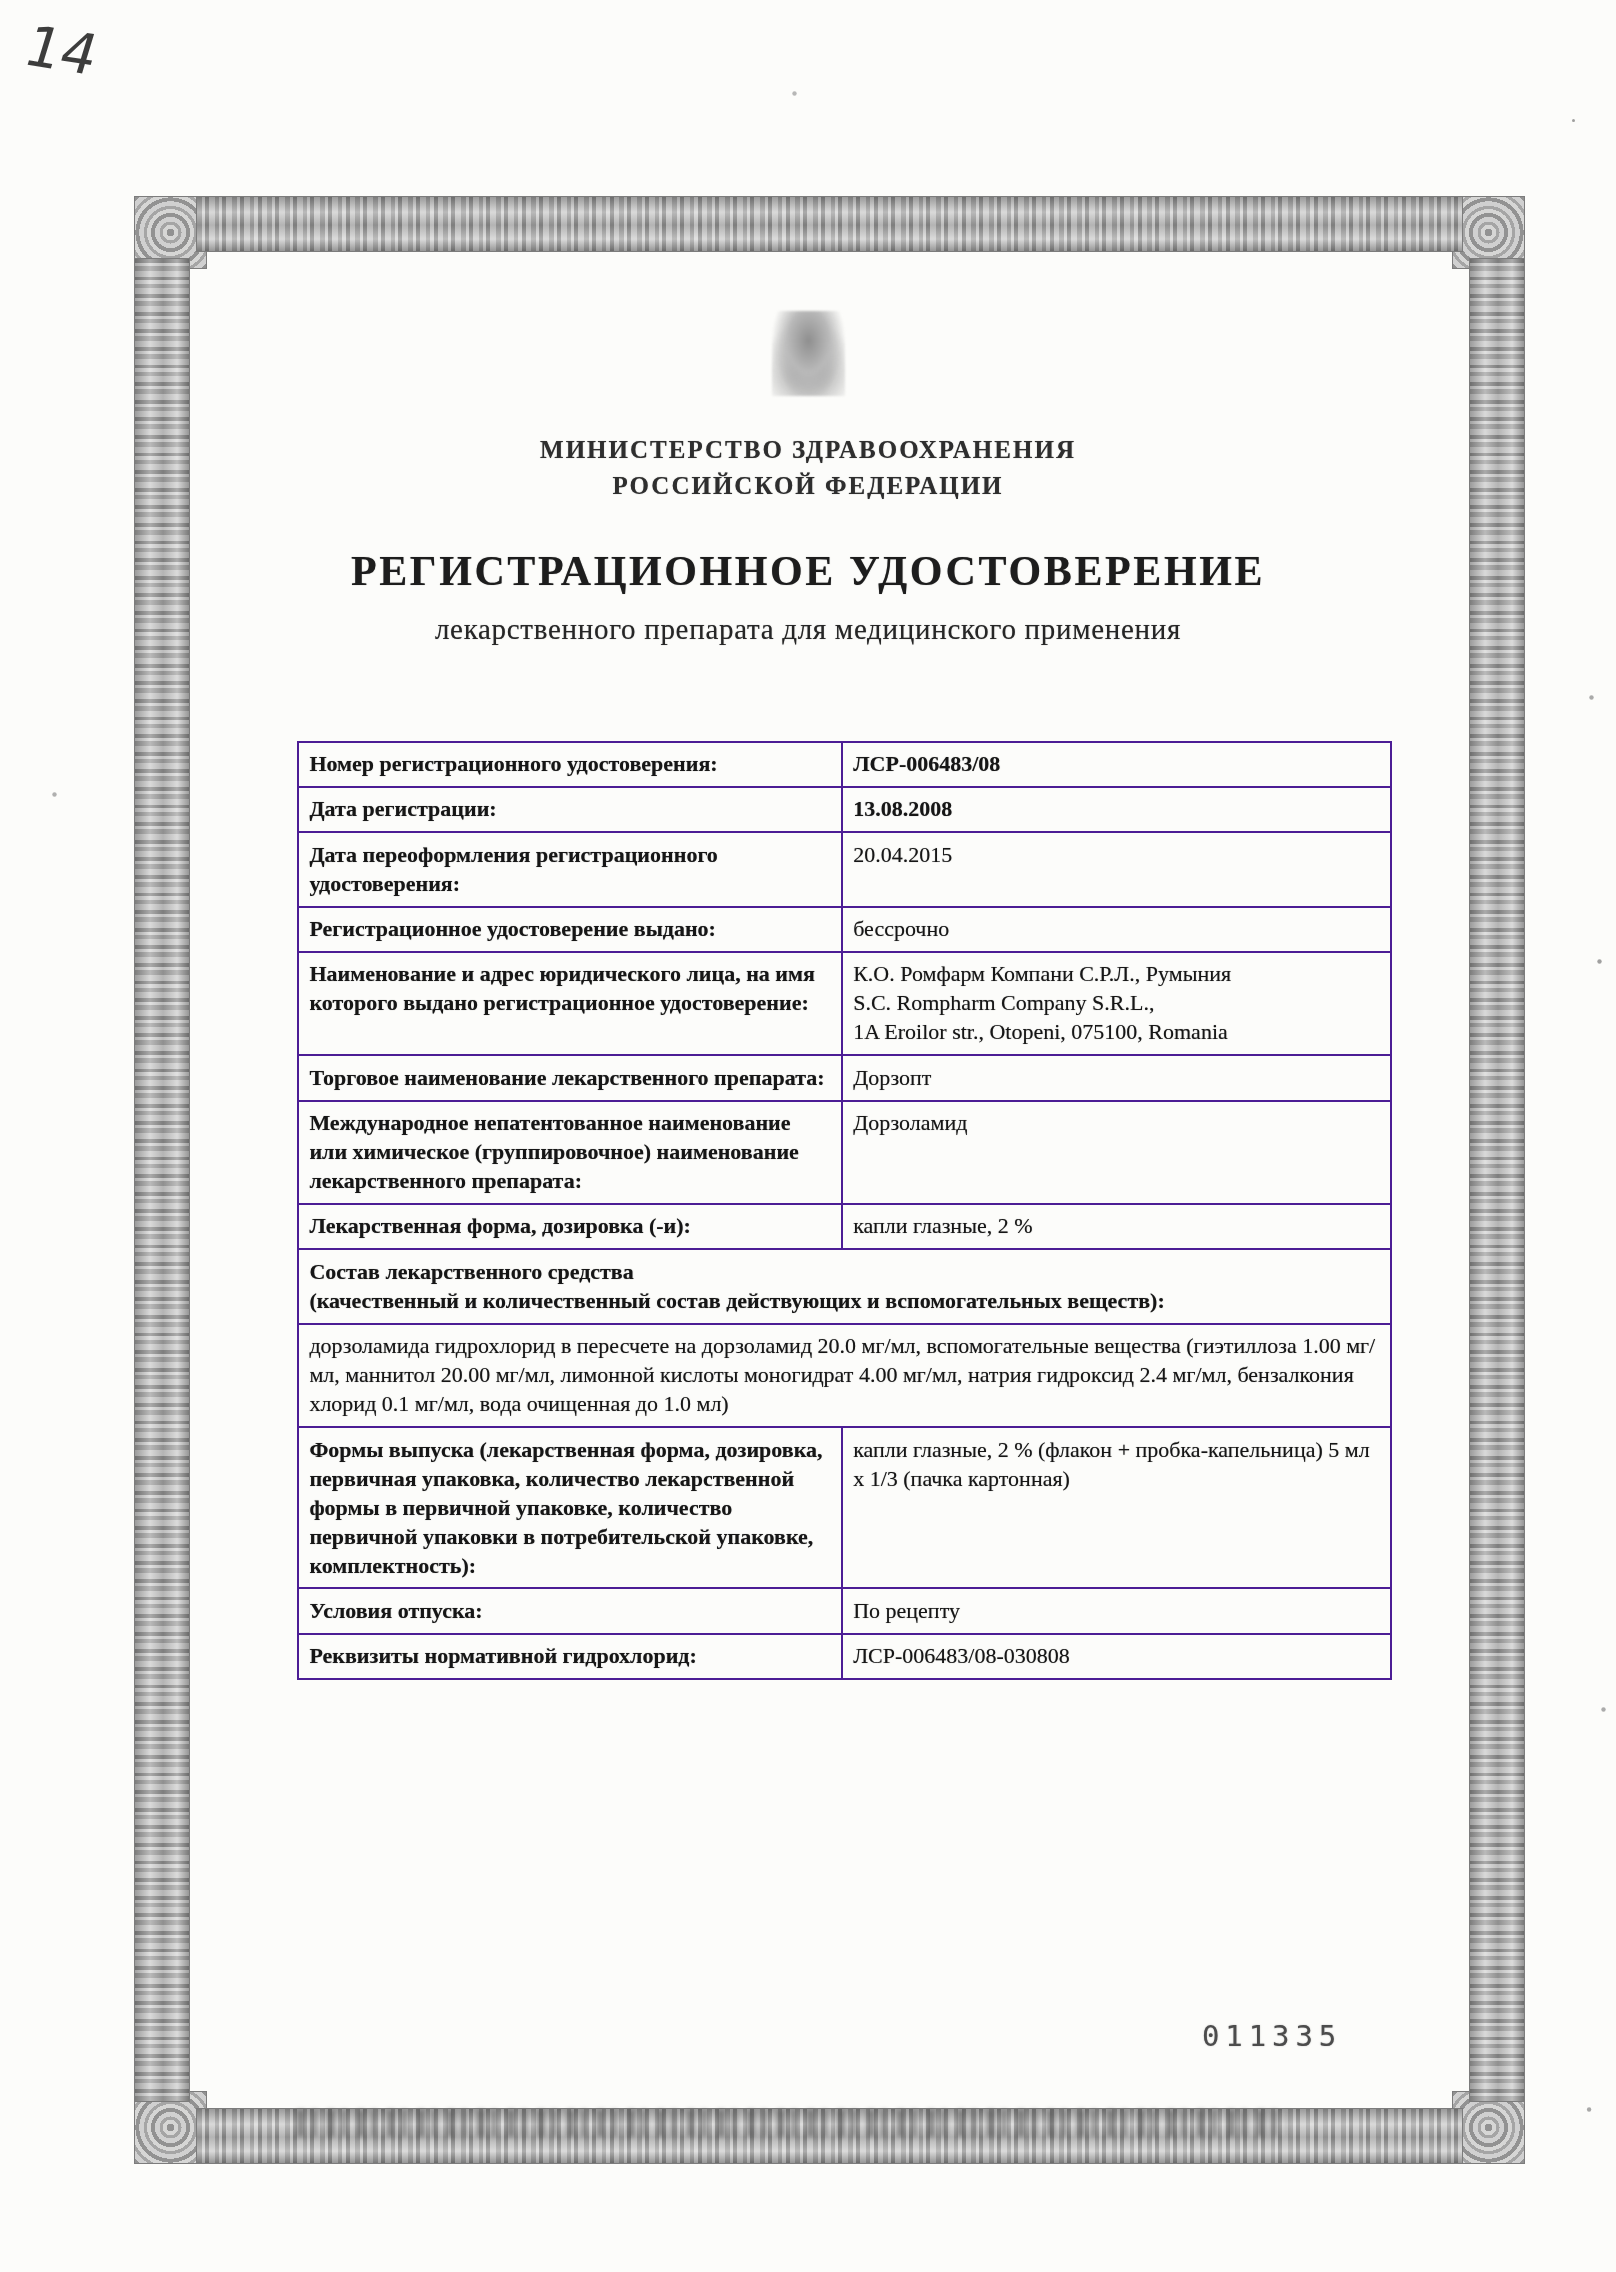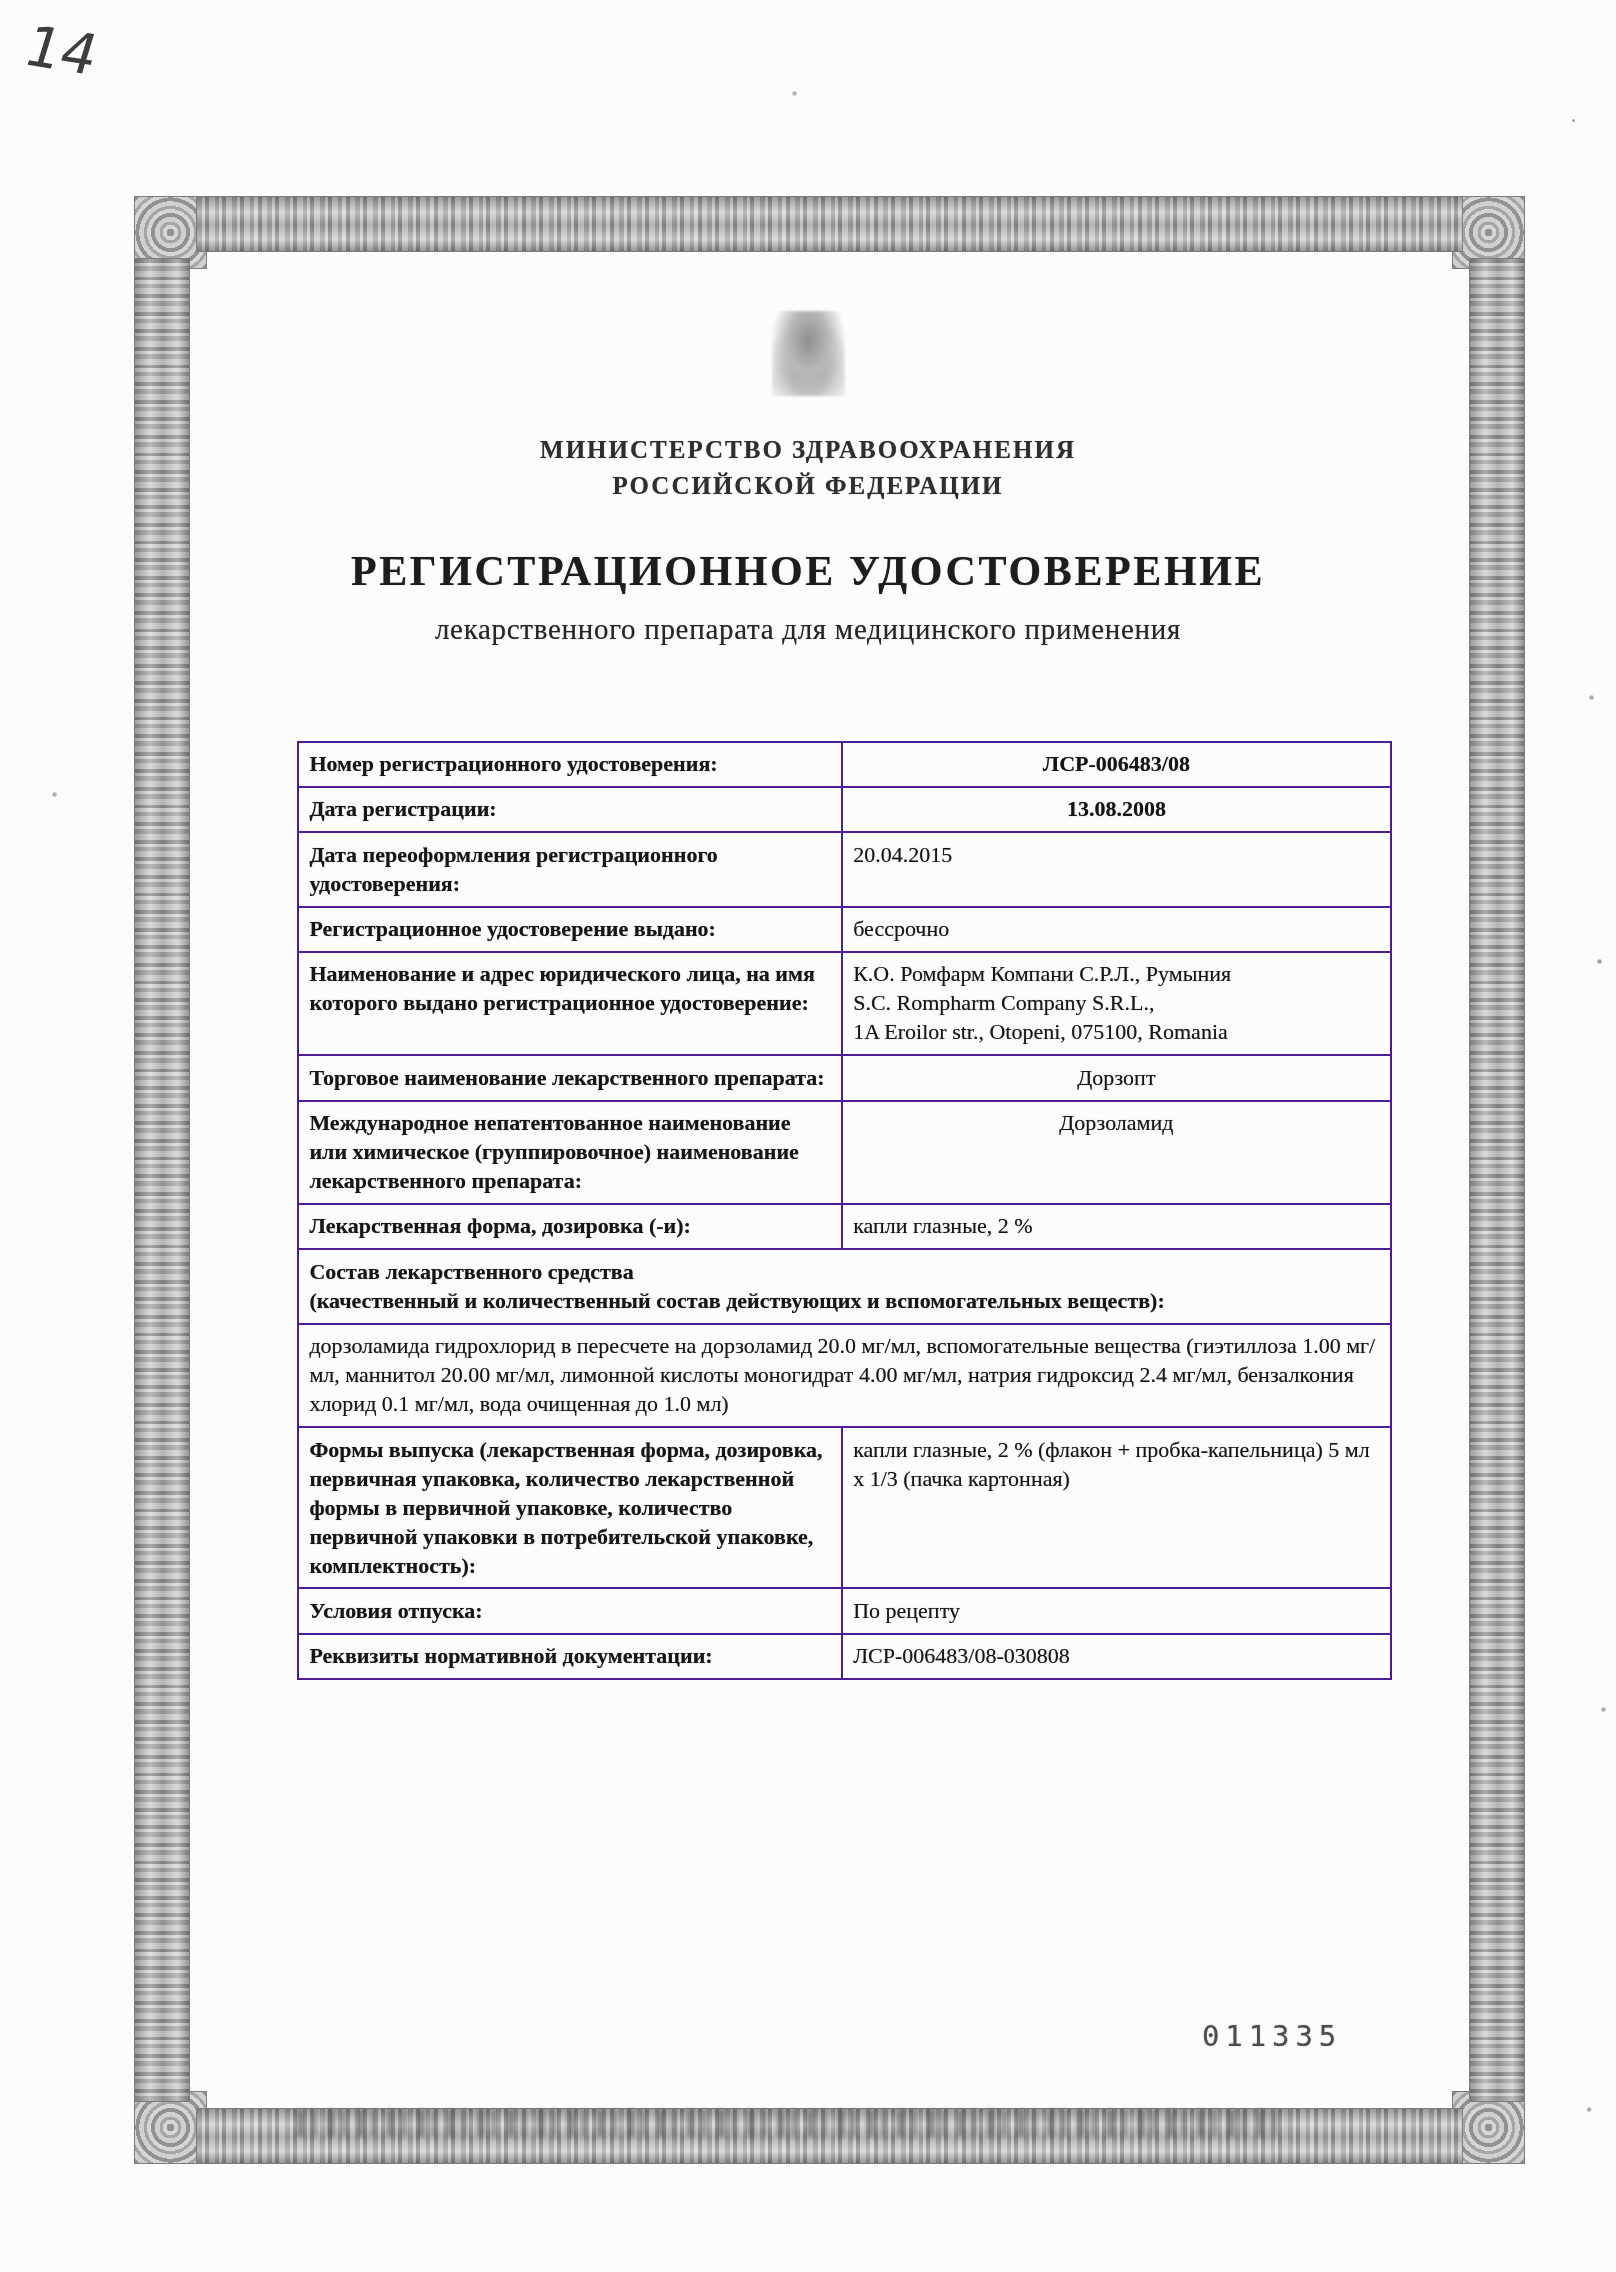--- a/index.html
+++ b/index.html
@@ -91,21 +91,21 @@
     width:1095px;margin:95px 0 0 297px;
   }
   table.reg td{
     border:2px solid #4c1d95;
     padding:6.5px 10.4px 7.8px 10.4px;
     font-size:22px;line-height:1.32;
     vertical-align:top;word-wrap:break-word;
   }
   td.lbl{width:521px;font-weight:bold;}
   td.val{}
-  td.c{text-align:center;vertical-align:middle;}
+  td.c{vertical-align:middle;}
   .b{font-weight:bold;}
   td.fullhead{font-weight:bold;}
   td.fulltext{font-weight:normal;border-radius:19px;}
 
   .serial{
     position:absolute;left:1202px;top:2019px;
     font-family:"DejaVu Sans Mono",monospace;
     font-size:29px;letter-spacing:5.9px;color:#4c4c4c;
     text-shadow:0 0 1.3px rgba(70,70,70,.5);
   }
@@ -189,21 +189,21 @@
     </tr>
     <tr>
       <td class="lbl">Формы выпуска (лекарственная форма, дозировка, первичная упаковка, количество лекарственной формы в первичной упаковке, количество первичной упаковки в потребительской упаковке, комплектность):</td>
       <td class="val">капли глазные, 2 % (флакон + пробка-капельница) 5 мл х 1/3 (пачка картонная)</td>
     </tr>
     <tr>
       <td class="lbl">Условия отпуска:</td>
       <td class="val">По рецепту</td>
     </tr>
     <tr>
-      <td class="lbl">Реквизиты нормативной документации:</td>
+      <td class="lbl">Реквизиты нормативной гидрохлорид:</td>
       <td class="val">ЛСР-006483/08-030808</td>
     </tr>
   </tbody>
     </table>
 
 </div>
 
 <div class="serial">011335</div>
 
 <div class="bottom-smudge"></div>

